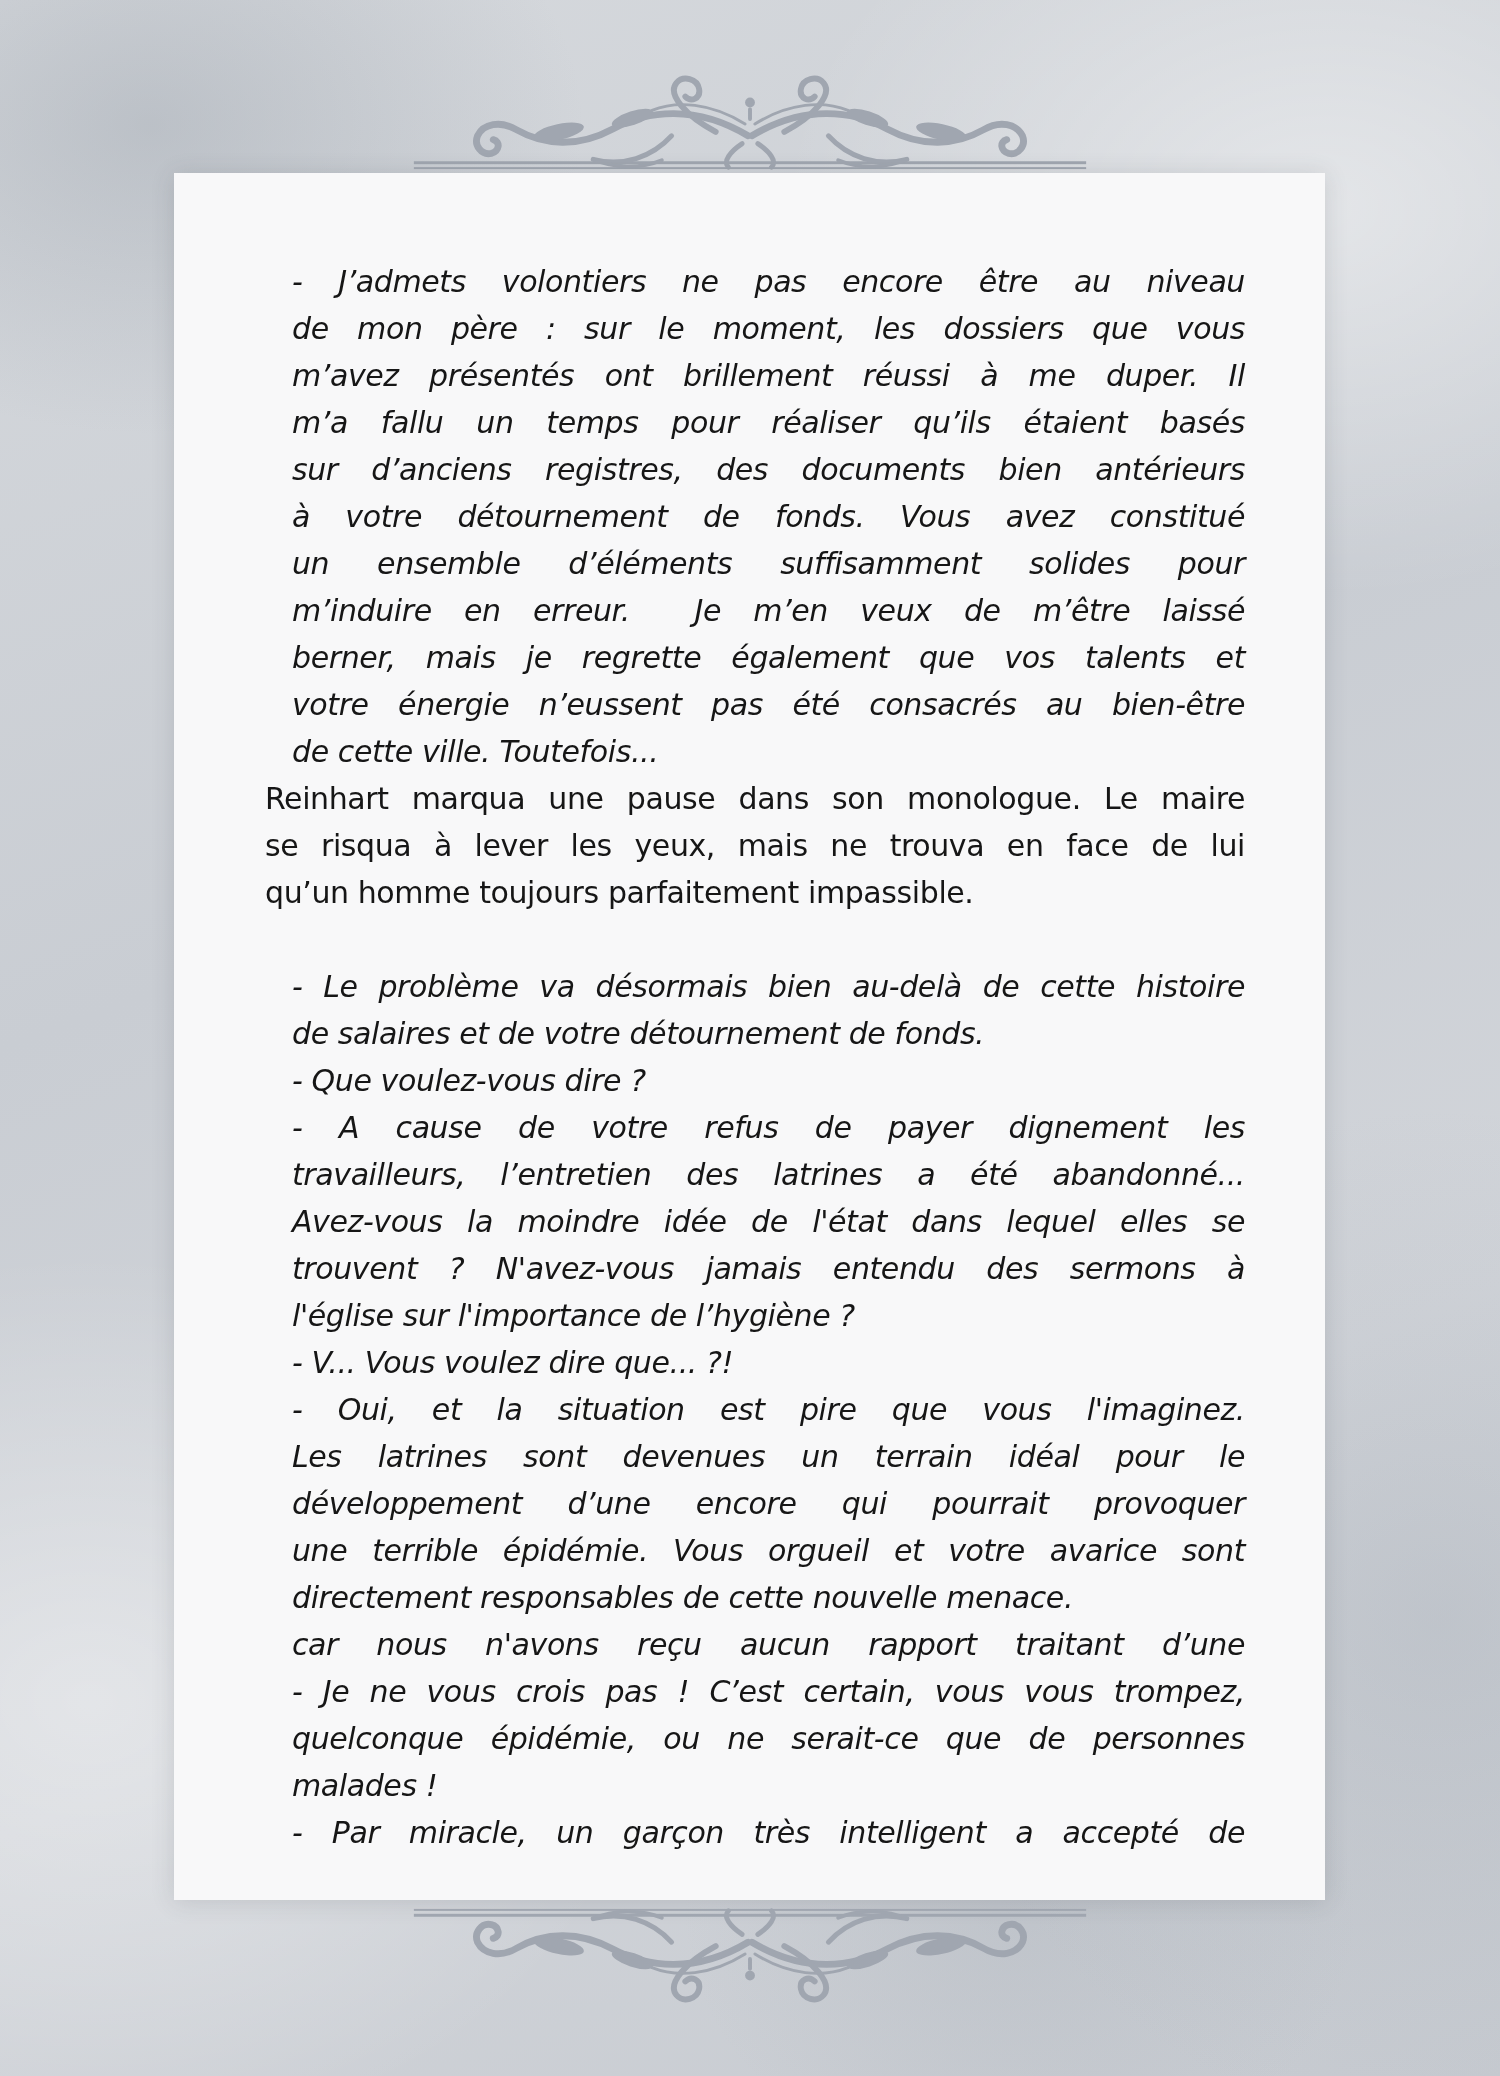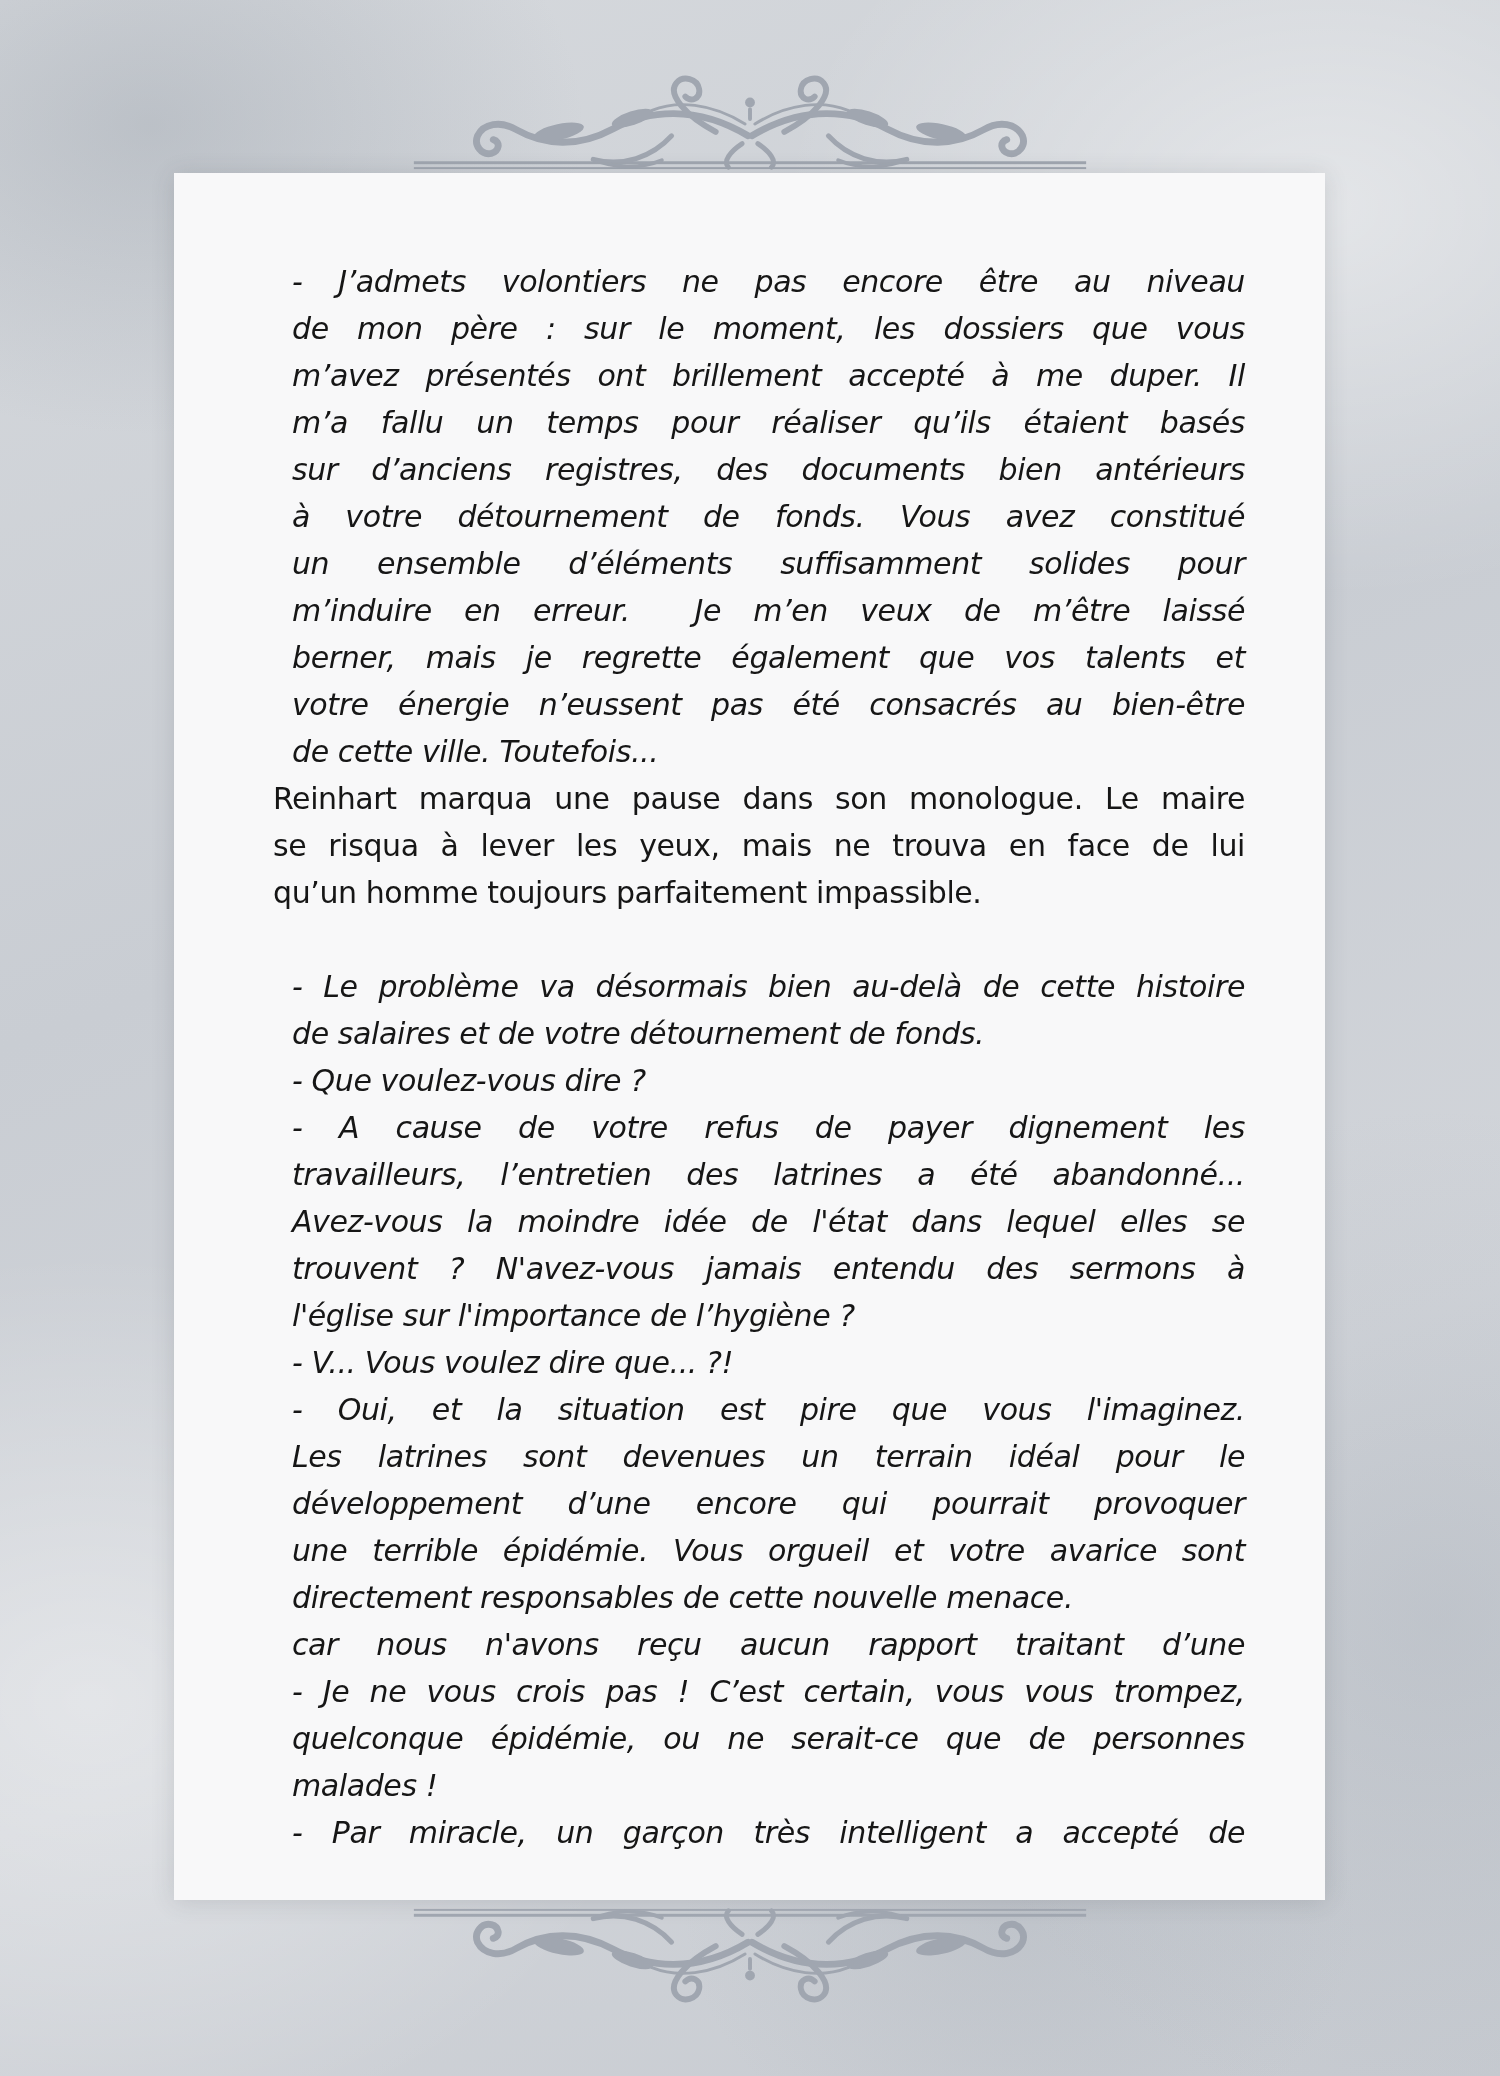--- a/index.html
+++ b/index.html
@@ -25,21 +25,21 @@
     background:var(--paper);
     box-shadow:0 2px 22px rgba(60,66,76,.16);
   }
   .text-area{
     position:absolute;left:83px;right:80px;top:85px;
     color:var(--ink);
     font-size:30px;line-height:47px;letter-spacing:-0.4px;
   }
   .block{margin:0;}
   .block.dialogue{margin-left:35px;font-style:italic;}
-  .block.narration{margin-left:16px;font-style:normal;}
+  .block.narration{margin-left:8px;font-style:normal;}
   .line{text-align:justify;text-align-last:justify;}
   .line.left{text-align-last:left;}
   .spacer{height:47px;}
   .ornament{
     position:absolute;left:50%;width:690px;height:98px;color:var(--ornament);
     transform:translateX(-50%);
   }
   .ornament.top{top:75px;}
   .ornament.bottom{top:1905px;transform:translateX(-50%) scaleY(-1);}
 </style>
@@ -81,21 +81,21 @@
         </g>
       </g>
     </g>
   </svg>
 
   <div class="paper">
     <div class="text-area" id="text-root">
         <div class="block dialogue">
           <div class="line">- J’admets volontiers ne pas encore être au niveau</div>
           <div class="line">de mon père : sur le moment, les dossiers que vous</div>
-          <div class="line">m’avez présentés ont brillement accepté à me duper. Il</div>
+          <div class="line">m’avez présentés ont brillement réussi à me duper. Il</div>
           <div class="line">m’a fallu un temps pour réaliser qu’ils étaient basés</div>
           <div class="line">sur d’anciens registres, des documents bien antérieurs</div>
           <div class="line">à votre détournement de fonds. Vous avez constitué</div>
           <div class="line">un ensemble d’éléments suffisamment solides pour</div>
           <div class="line">m’induire en erreur.&nbsp; Je m’en veux de m’être laissé</div>
           <div class="line">berner, mais je regrette également que vos talents et</div>
           <div class="line">votre énergie n’eussent pas été consacrés au bien-être</div>
           <div class="line left">de cette ville. Toutefois...</div>
         </div>
         <div class="block narration">

